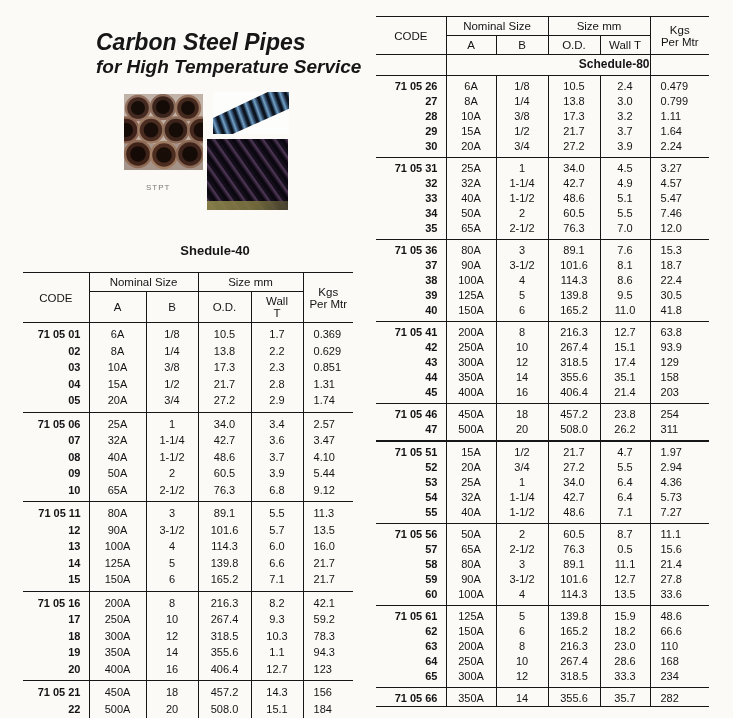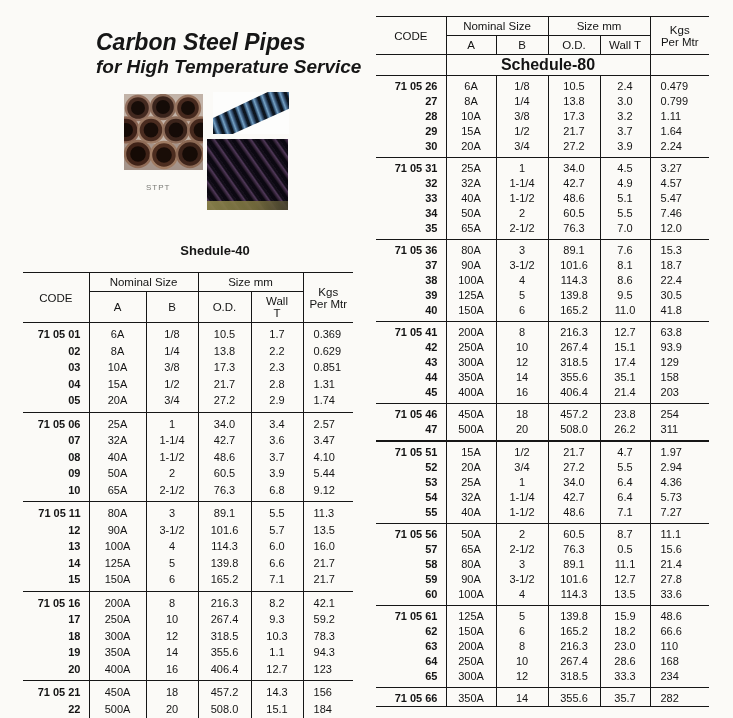--- a/index.html
+++ b/index.html
@@ -38,21 +38,21 @@
   
   table.dtable { border-collapse:collapse; table-layout:fixed; font-size:11px; color:#141414;
                  border-top:1px solid var(--ln); border-bottom:1px solid var(--ln); }
   .dtable th { font-weight:normal; text-align:center; padding:3px 0; font-size:11.5px; }
   .vl { border-left:1px solid var(--ln); }
   .hb { border-bottom:1px solid var(--ln); }
   .h-span { border-bottom:1px solid var(--ln); }
   .stack { white-space:pre-line; line-height:12px; }
 
   .band td { border-bottom:1px solid var(--ln); }
-  .band .band-title { font-weight:bold; font-size:16px; text-align:center; padding:3px 0 4px; }
+  .band .band-title { font-weight:bold; font-size:12px; text-align:right; padding:3px 0 4px; }
 
   tr.gfirst td { border-top:1px solid var(--ln); padding-top:4px; }
   tr.glast  td { padding-bottom:4px; }
   td.c0 { text-align:right; padding-right:8px; font-weight:bold; white-space:nowrap; }
   td.c1, td.c2, td.c3, td.c4 { text-align:center; }
   td.c5 { text-align:left; padding-left:10px; }
 
   .lt { position:absolute; left:23px; top:272px; width:330px; }
   .lt tbody td { line-height:14.5px; }
   .rt-wrap { position:absolute; left:376px; top:16px; width:333px; }

